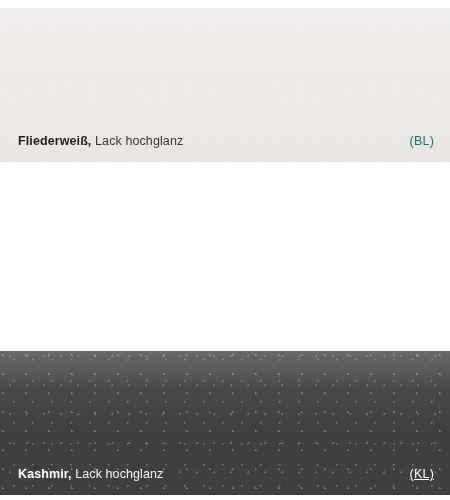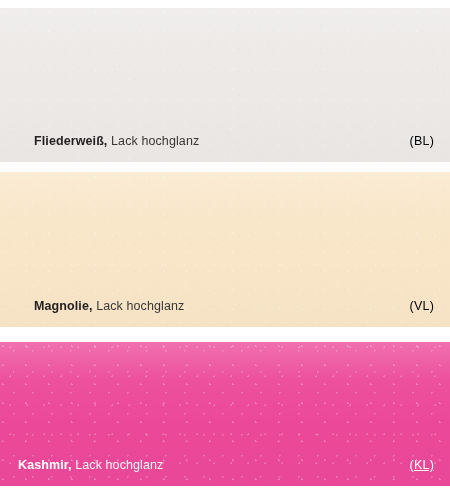--- a/index.html
+++ b/index.html
@@ -87,53 +87,45 @@
     font-weight: 400;
   }
 
   .color-code {
     font-weight: 400;
     font-size: 12.5px;
     letter-spacing: 0.2px;
   }
 
   
-  .swatch.on-light .swatch-label { color: #231f20; margin-left: 16px; }
+  .swatch.on-light .swatch-label { color: #231f20; }
   .swatch.on-light .finish       { color: #3a3634; }
-  .swatch.on-light .color-code   { color: #000000; }
+  .swatch.on-light .color-code   { color: #0f766e; }
 
   
   .swatch.on-dark .swatch-label { color: #ffffff; }
   .swatch.on-dark .finish       { color: #f7f6f4; }
   .swatch.on-dark .color-code   { color: #ffffff; text-decoration: underline; }
 </style>
 </head>
 <body>
 
 <div id="swatch-board" style="background: rgb(255, 255, 255); width: 450px; height: 500px;">
 
   <div class="swatch on-light" style="background: rgb(236, 233, 231); top: 8px; height: 154px;">
     <div class="swatch-texture"></div>
     <div class="swatch-sheen"></div>
     <div class="swatch-label">
       <span class="label-text"><span class="color-name">Fliederweiß,</span> <span class="finish">Lack hochglanz</span></span>
       <span class="color-code">(BL)</span>
     </div>
   </div>
 
-  <div class="swatch on-light" style="background: rgb(249, 230, 200); top: 172px; height: 155px;">
-    <div class="swatch-texture"></div>
-    <div class="swatch-sheen"></div>
-    <div class="swatch-label">
-      <span class="label-text"><span class="color-name">Magnolie,</span> <span class="finish">Lack hochglanz</span></span>
-      <span class="color-code">(VL)</span>
-    </div>
-  </div>
 
-  <div class="swatch on-dark" style="background: #ec4899; top: 342px; height: 144px;">
+  <div class="swatch on-dark" style="background: #404040; top: 351px; height: 144px;">
     <div class="swatch-texture"></div>
     <div class="swatch-sheen"></div>
     <div class="swatch-label">
       <span class="label-text"><span class="color-name">Kashmir,</span> <span class="finish">Lack hochglanz</span></span>
       <span class="color-code">(KL)</span>
     </div>
   </div>
 
 </div>
 

